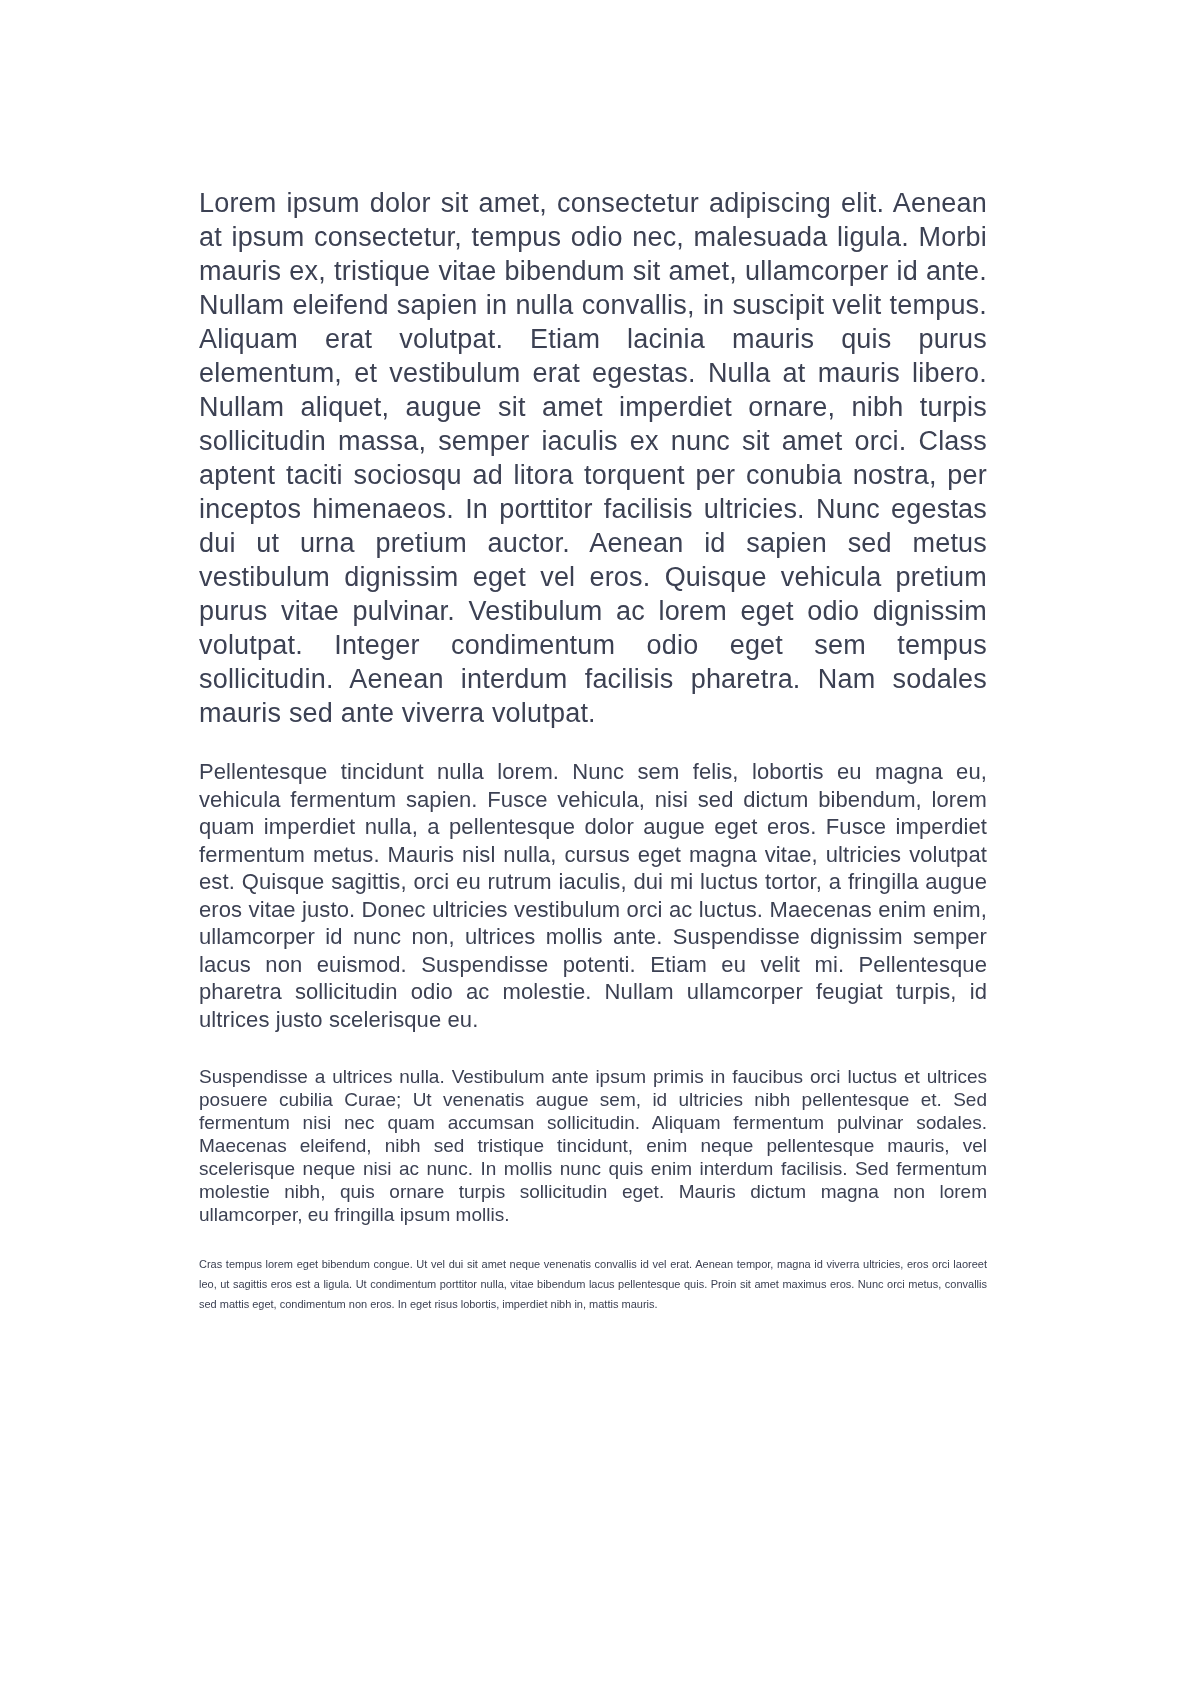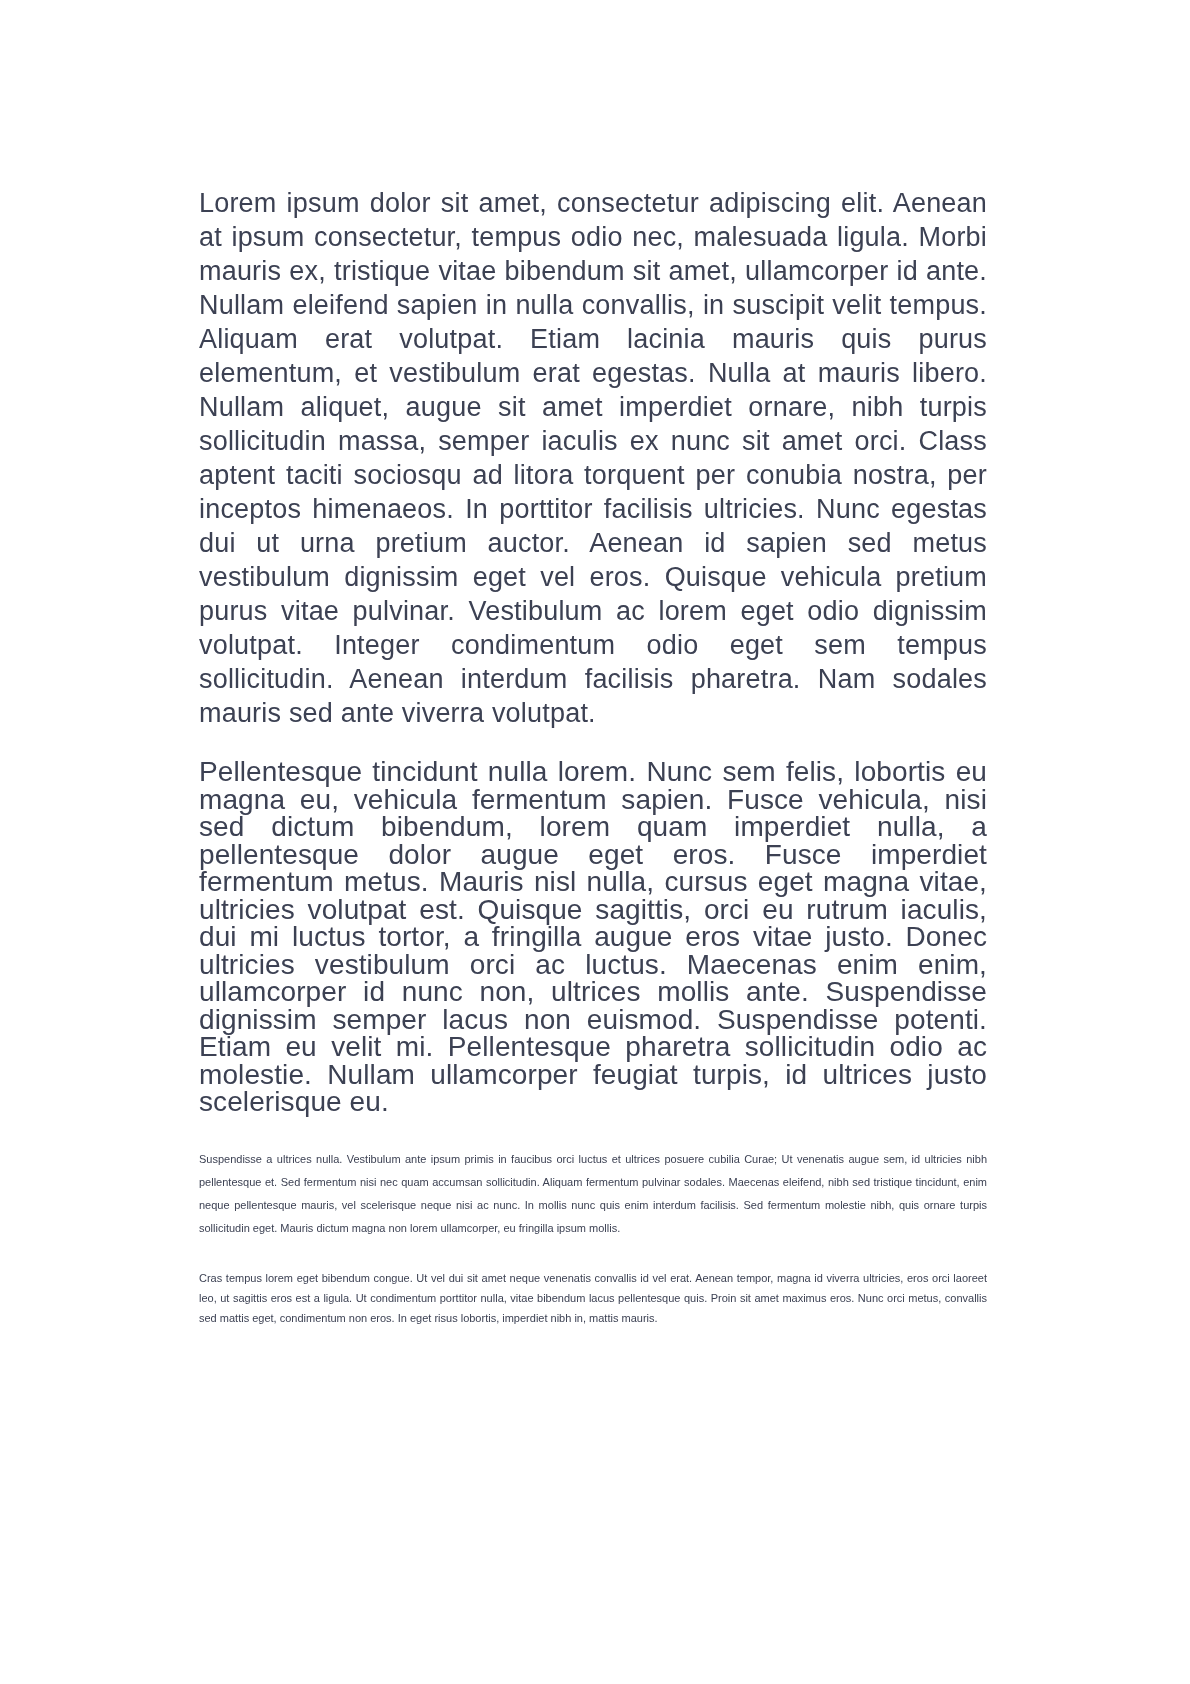--- a/index.html
+++ b/index.html
@@ -24,27 +24,27 @@
     text-justify: inter-word;
     font-weight: 400;
   }
   .para-1 {
     font-size: 27px;
     line-height: 34px;
     letter-spacing: 0.2px;
     margin-bottom: 28px;
   }
   .para-2 {
-    font-size: 28px;
+    font-size: 22px;
     line-height: 27.5px;
     letter-spacing: 0.1px;
     margin-bottom: 32px;
   }
   .para-3 {
-    font-size: 11px;
+    font-size: 19px;
     line-height: 23px;
     margin-bottom: 28px;
   }
   .para-4 {
     font-size: 11px;
     line-height: 20px;
     margin-bottom: 0;
   }
 </style>
 </head>

